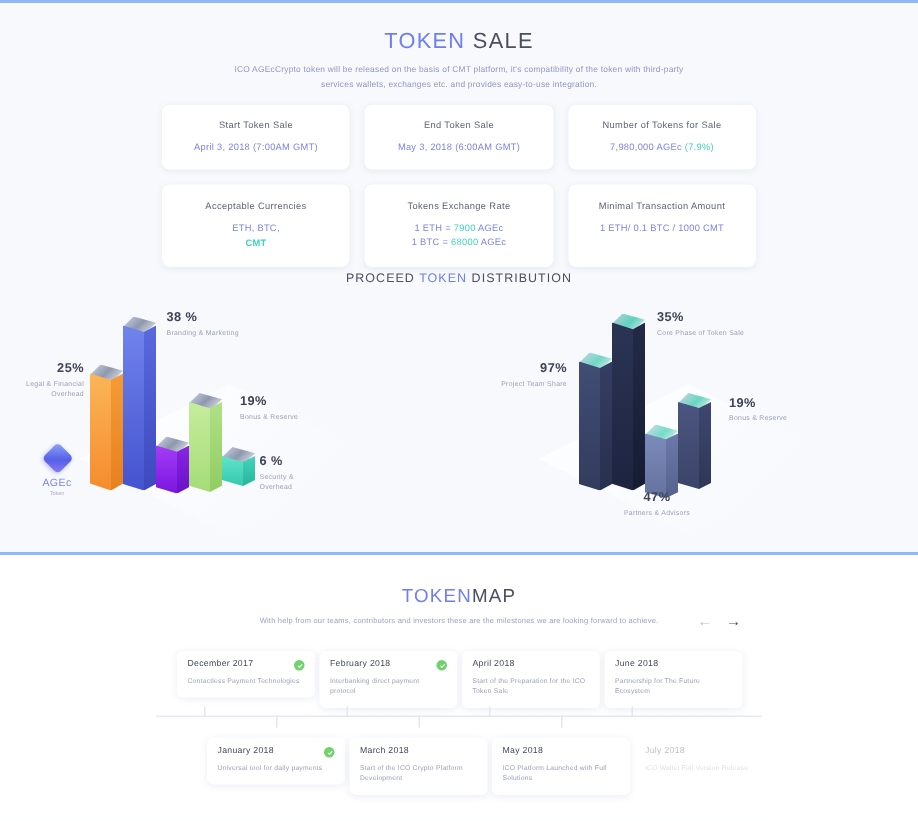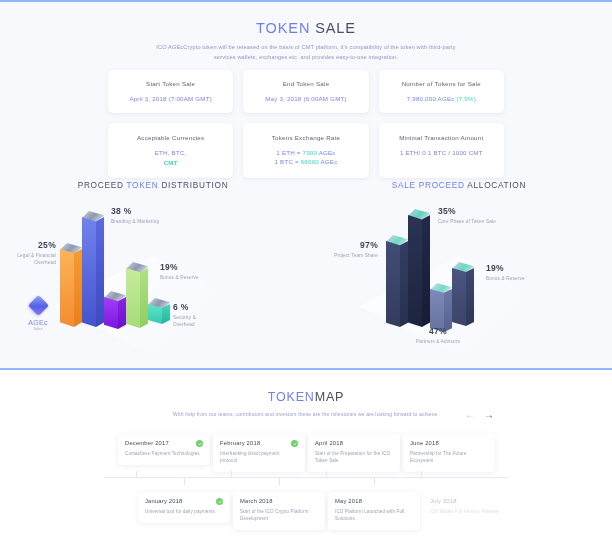--- a/index.html
+++ b/index.html
@@ -185,23 +185,20 @@
           <div class="card-title">Minimal Transaction Amount</div>
           <div class="card-val">1 ETH/ 0.1 BTC / 1000 CMT</div>
         </div>
       </div>
     </div>
 
     <div class="chart-heads">
       <div>
         <span class="t-dark">PROCEED </span><span class="t-accent">TOKEN</span><span class="t-dark"> DISTRIBUTION</span>
       </div>
-      <div>
-        <span class="t-accent">SALE PROCEED</span><span class="t-dark"> ALLOCATION</span>
-      </div>
     </div>
 
     <div class="chart-area">
 
       <div class="chart left">
         <div class="platform-wrap">
             <div class="plat-shape"></div>
           </div>
 
         <div class="logo-badge">

